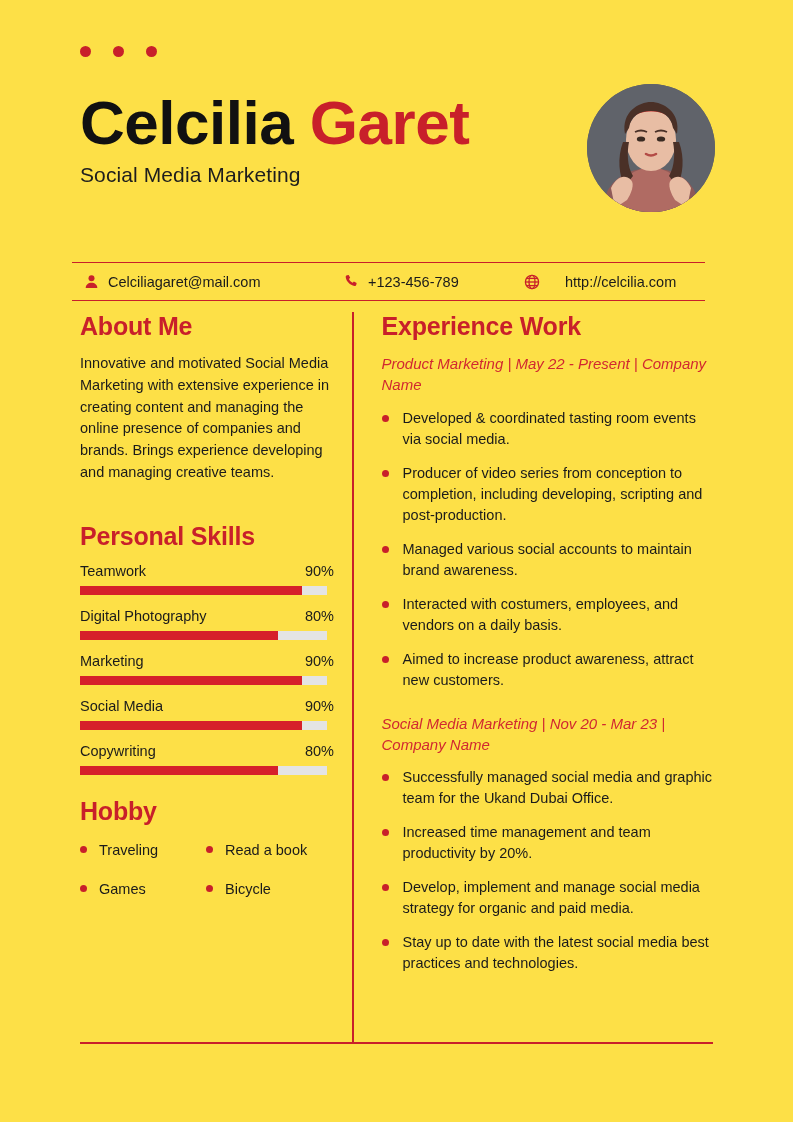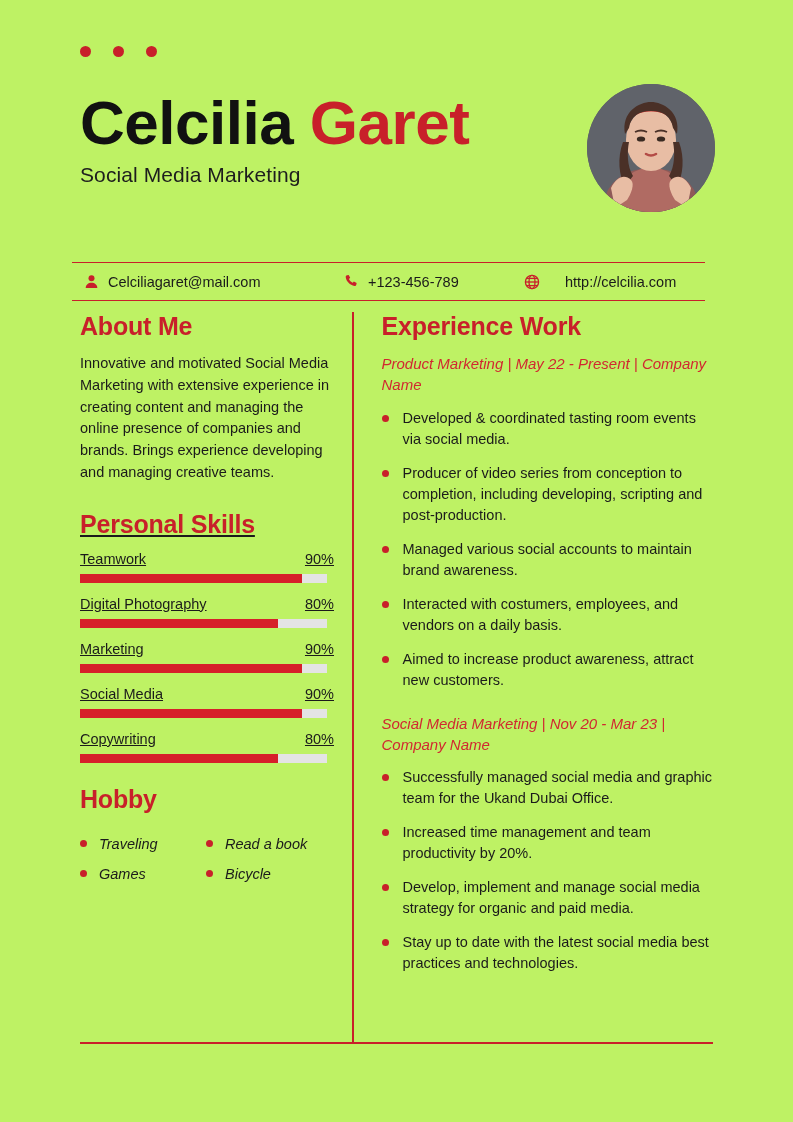--- a/index.html
+++ b/index.html
@@ -7,21 +7,21 @@
     width: 793px;
     height: 1122px;
     background: #ffffff;
     font-family: "Liberation Sans", sans-serif;
     color: #1b1b1b;
   }
   .page {
     position: relative;
     width: 793px;
     height: 1122px;
-    background: #bef264;
+    background: #fde047;
     overflow: hidden;
   }
 
   
   .dots {
     position: absolute;
     left: 80px;
     top: 46px;
     display: flex;
     gap: 22px;
@@ -120,21 +120,21 @@
     margin-bottom: 12px;
   }
 
   .about-text {
     font-size: 14.5px;
     line-height: 1.5;
     color: #1b1b1b;
   }
 
   
-  .skills { margin-top: 26px; text-decoration: underline; }
+  .skills { margin-top: 38px; }
   .skill { margin-bottom: 13px; }
   .skill-row {
     display: flex;
     justify-content: space-between;
     align-items: center;
     font-size: 14.5px;
     color: #1b1b1b;
     margin-bottom: 7px;
   }
   .skill-pct { font-size: 14.5px; }
@@ -148,23 +148,22 @@
     display: block;
     height: 100%;
     background: #d6202a;
   }
 
   
   .hobby { margin-top: 22px; }
   .hobby-grid {
     display: grid;
     grid-template-columns: 126px 1fr;
-    row-gap: 14px;
-    margin-top: 22px;
-    font-style: italic;
+    row-gap: 23px;
+    margin-top: 16px;
   }
   .hobby-item {
     display: flex;
     align-items: center;
     gap: 12px;
     font-size: 14.5px;
   }
   .bullet {
     width: 7px; height: 7px;
     border-radius: 50%;

